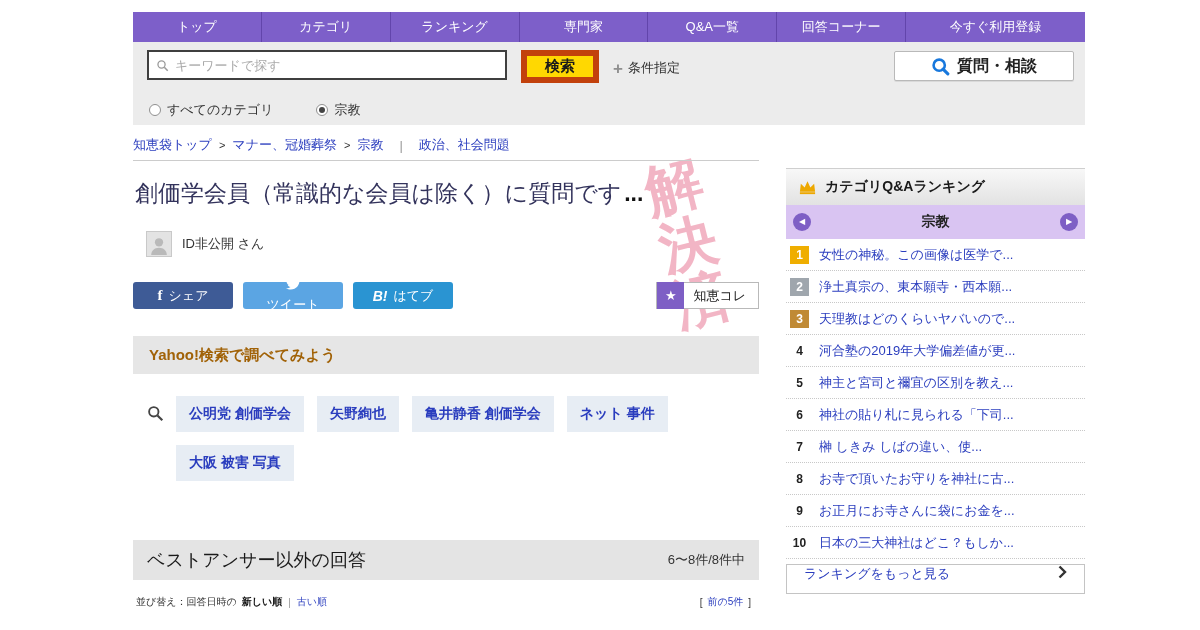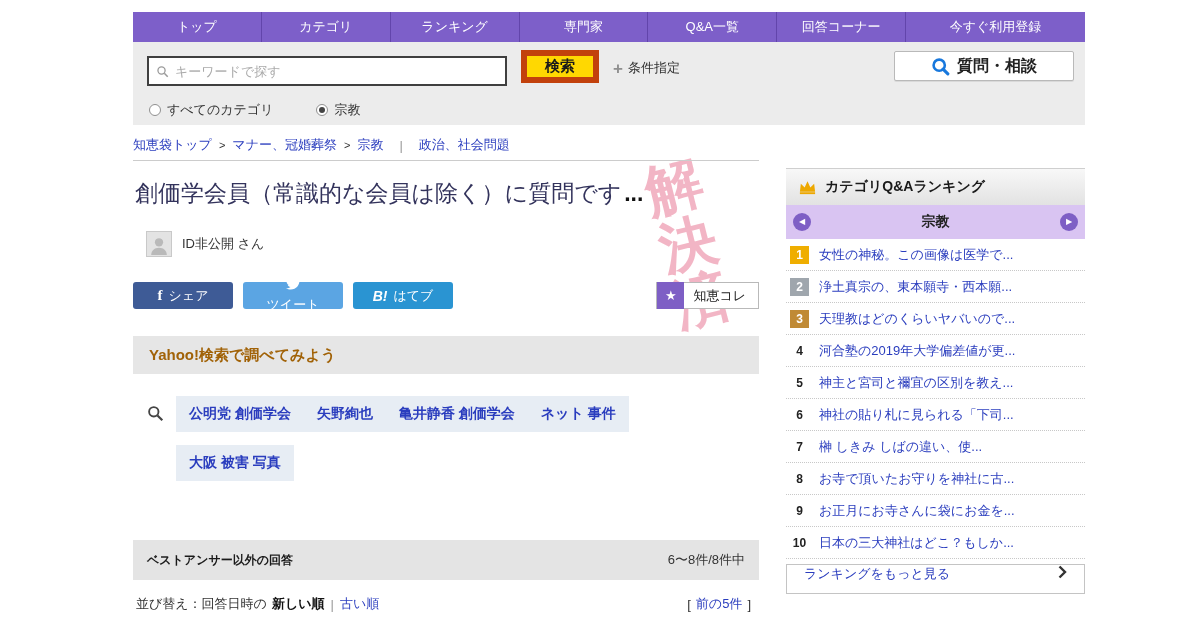--- a/index.html
+++ b/index.html
@@ -10,21 +10,21 @@
 
   .page { position:relative; width:1200px; height:630px; background:#fff; overflow:hidden; }
 
   
   .topnav { position:absolute; left:133px; top:12px; width:952px; height:30px; display:flex; background:#7d5fc9; }
   .nav-item { flex:1 1 0; display:flex; align-items:center; justify-content:center; color:#fff; font-size:13px; border-right:1px solid #6245ab; cursor:pointer; white-space:nowrap; }
   .nav-item.wide { flex:1.4 1 0; border-right:none; }
 
   
   .search-area { position:absolute; left:133px; top:42px; width:952px; height:83px; background:#ececec; }
-  .search-box { position:absolute; left:14px; top:14px; width:360px; height:30px; background:#fff; border:2px solid #3f3f3f; display:flex; align-items:center; padding:0 7px; gap:6px; }
+  .search-box { position:absolute; left:14px; top:8px; width:360px; height:30px; background:#fff; border:2px solid #3f3f3f; display:flex; align-items:center; padding:0 7px; gap:6px; }
   .search-box input { flex:1; border:0; outline:0; font-size:13px; font-family:inherit; color:#333; background:transparent; }
   .search-box input::placeholder { color:#a9a9a9; }
   .search-btn { position:absolute; left:388px; top:8px; width:78px; height:33px; background:#ffd801; border:6px solid #c2410c; font-size:15px; font-weight:bold; color:#1a1a1a; }
   .joken { position:absolute; left:480px; top:17px; display:flex; align-items:center; gap:5px; font-size:13px; color:#333; cursor:pointer; }
   .plus-glyph { color:#8f8f8f; font-size:17px; font-weight:bold; line-height:1; }
   .ask-btn { position:absolute; right:11px; top:9px; width:180px; height:30px; background:#fff; border:1px solid #b9b9b9; border-radius:2px; display:flex; align-items:center; justify-content:center; gap:7px; font-size:16px; font-weight:bold; color:#222; box-shadow:0 1px 0 rgba(0,0,0,.08);text-align:center; }
   .radio-row { position:absolute; left:16px; top:59px; display:flex; gap:43px; font-size:13px; color:#333; }
   .radio-group { display:flex; align-items:center; gap:6px; cursor:pointer; }
   .radio { width:12px; height:12px; border:1px solid #909090; border-radius:50%; background:#fff; position:relative; display:inline-block; }
   .radio.selected::after { content:""; position:absolute; left:2px; top:2px; width:6px; height:6px; border-radius:50%; background:#444; }
@@ -52,28 +52,28 @@
   .fb-f { font-weight:bold; font-size:15px; font-family:"Liberation Serif",serif; }
   .ht-b { font-weight:bold; font-size:14px; font-style:italic; }
   .chiecolle { position:absolute; right:0; top:0; height:27px; background:#fff; border:1px solid #b9b9b9; display:flex; align-items:center; gap:9px; padding:0 12px 0 0; font-size:13px; color:#222; }
   .star-sq { width:27px; height:27px; background:#7e5fc5; color:#fff; display:flex; align-items:center; justify-content:center; font-size:13px; }
 
   .ysearch { margin-top:27px; }
   .ysearch-header { background:#e6e6e6; height:38px; display:flex; align-items:center; padding-left:16px; font-size:15px; font-weight:bold; color:#a16207; }
   .ysearch-body { display:flex; gap:12px; padding:22px 14px 18px 14px; background:#fff; }
   .mag-lg { margin-top:9px; }
   .chip-rows { display:flex; flex-direction:column; gap:13px; }
-  .chip-row { display:flex; }
+  .chip-row { display:flex; gap:13px; }
   .chip { background:#e7edf4; padding:9px 13px; font-size:14px; font-weight:bold; color:#2a3dbe; }
 
   .answers-band { margin-top:41px; background:#e4e4e4; height:40px; display:flex; align-items:center; padding:0 14px; }
-  .answers-title { font-size:12px; font-weight:bold; color:#1a1a1a; }
+  .answers-title { font-size:18px; font-weight:normal; color:#1a1a1a; }
   .answers-count { margin-left:auto; font-size:13px; color:#333; }
 
-  .sort-row { margin-top:15px; display:flex; align-items:center; font-size:13px; color:#333; padding:0 3px; }
+  .sort-row { margin-top:15px; display:flex; align-items:center; font-size:10px; color:#333; padding:0 3px; }
   .sort-new { font-weight:bold; color:#111; margin-left:5px; cursor:pointer; }
   .sort-sep { margin:0 6px; color:#999; }
   .link { color:#2a3dbe; cursor:pointer; }
   .flex-sp { flex:1; }
   .bracket { color:#333; margin:0 5px; }
 
   
   .sidebar { position:absolute; left:786px; top:168px; width:299px; }
   .sb-header { height:37px; background:linear-gradient(#f8f8f8,#e2e2e2); border-top:1px solid #cfcfcf; display:flex; align-items:center; gap:8px; padding-left:12px; font-size:14px; font-weight:bold; color:#1a1a1a; }
   .sb-cat { height:34px; background:#d9c4f2; position:relative; display:flex; align-items:center; justify-content:center; font-size:14px; font-weight:bold; color:#222; }

